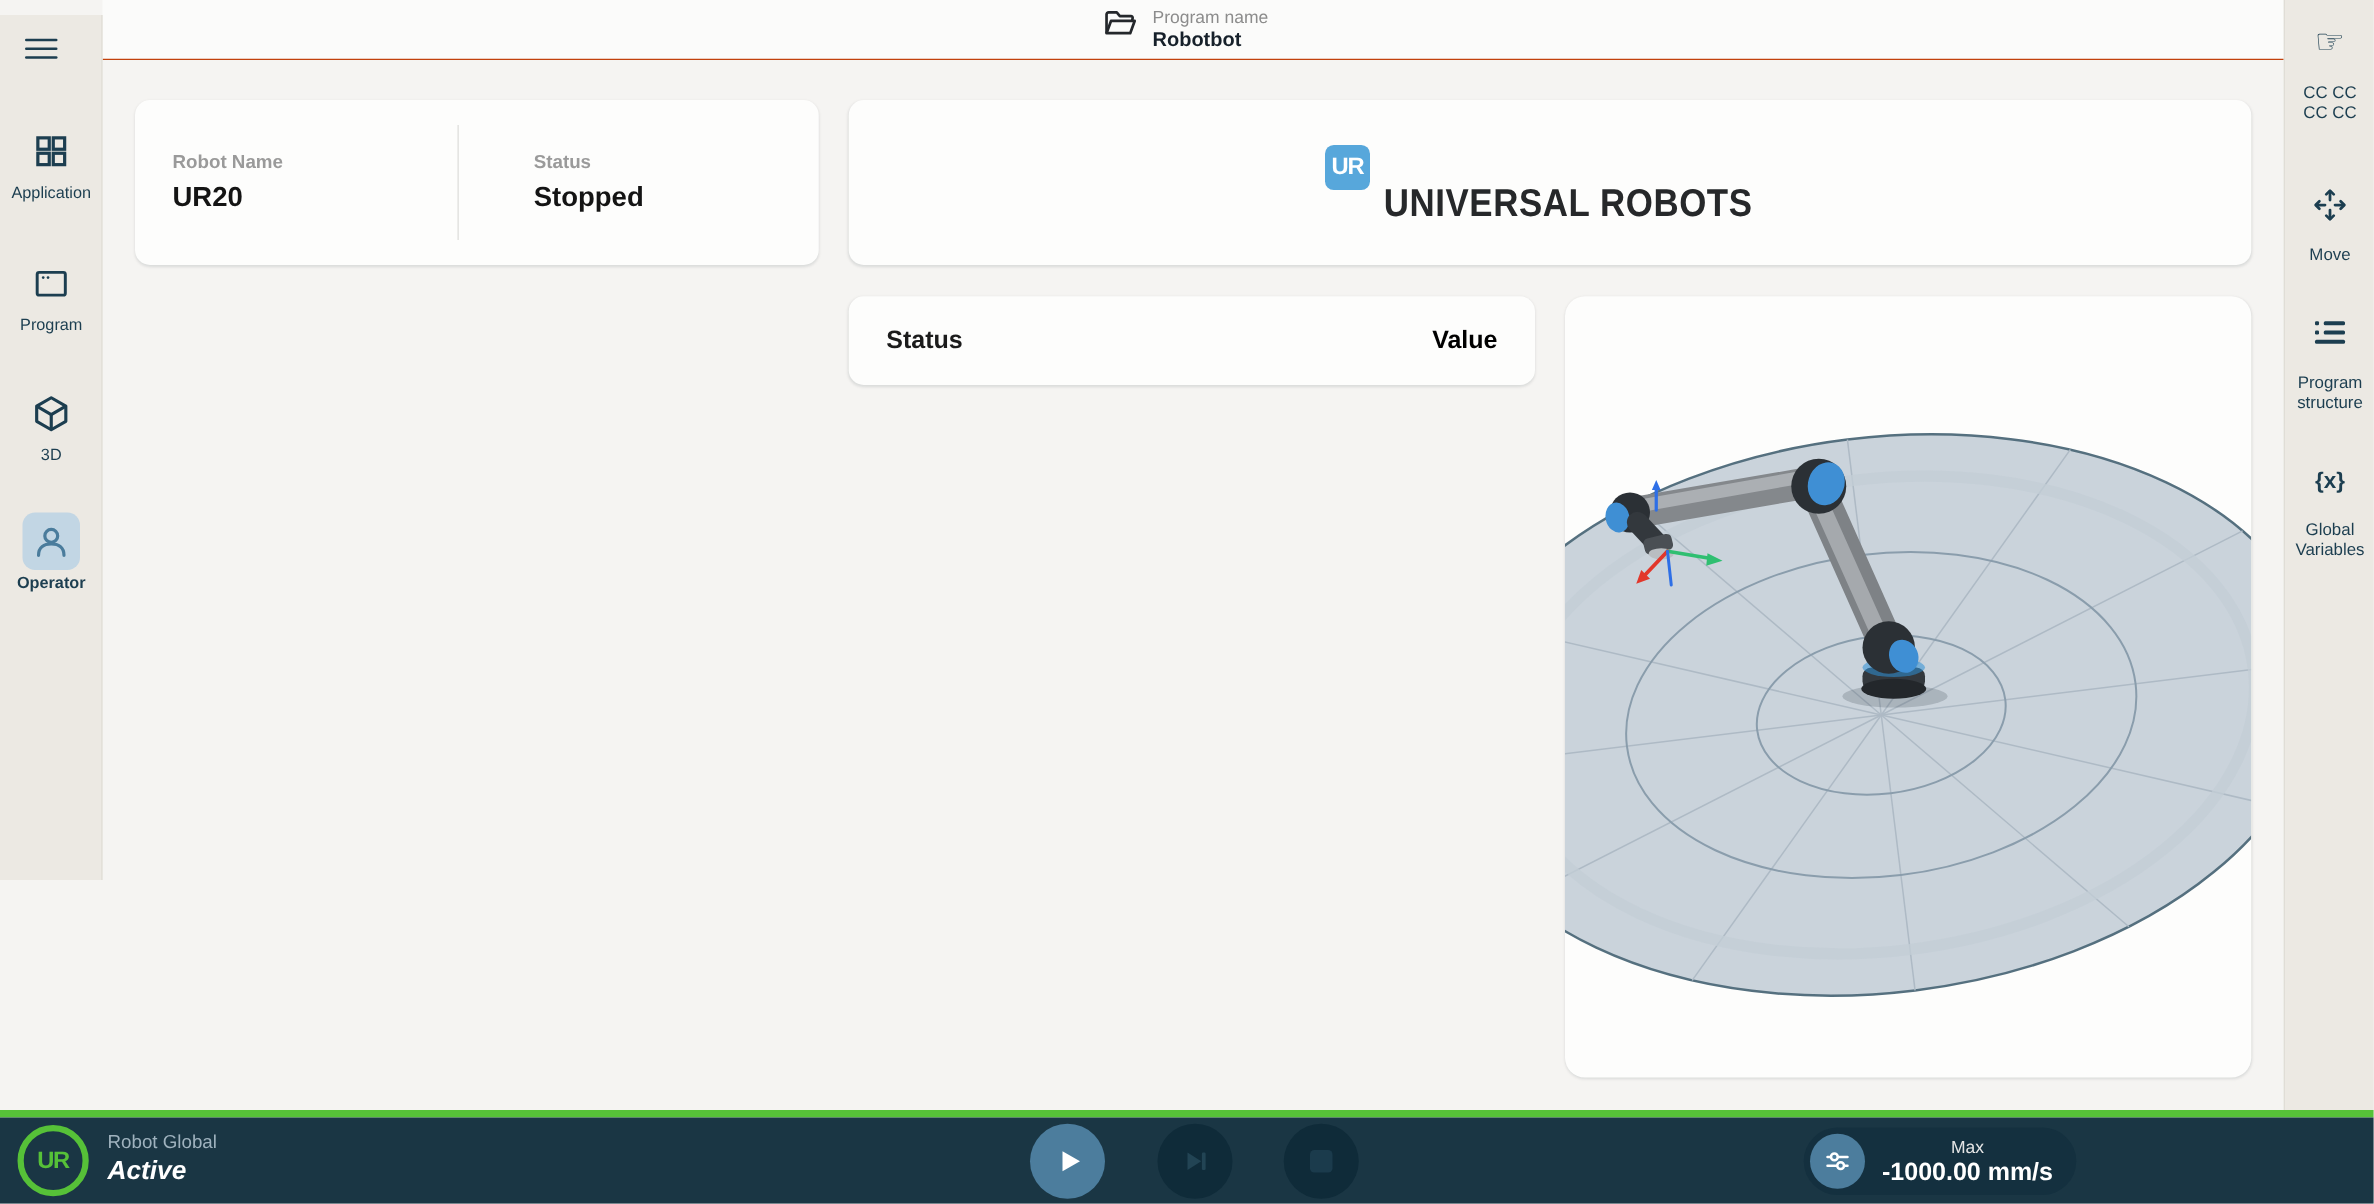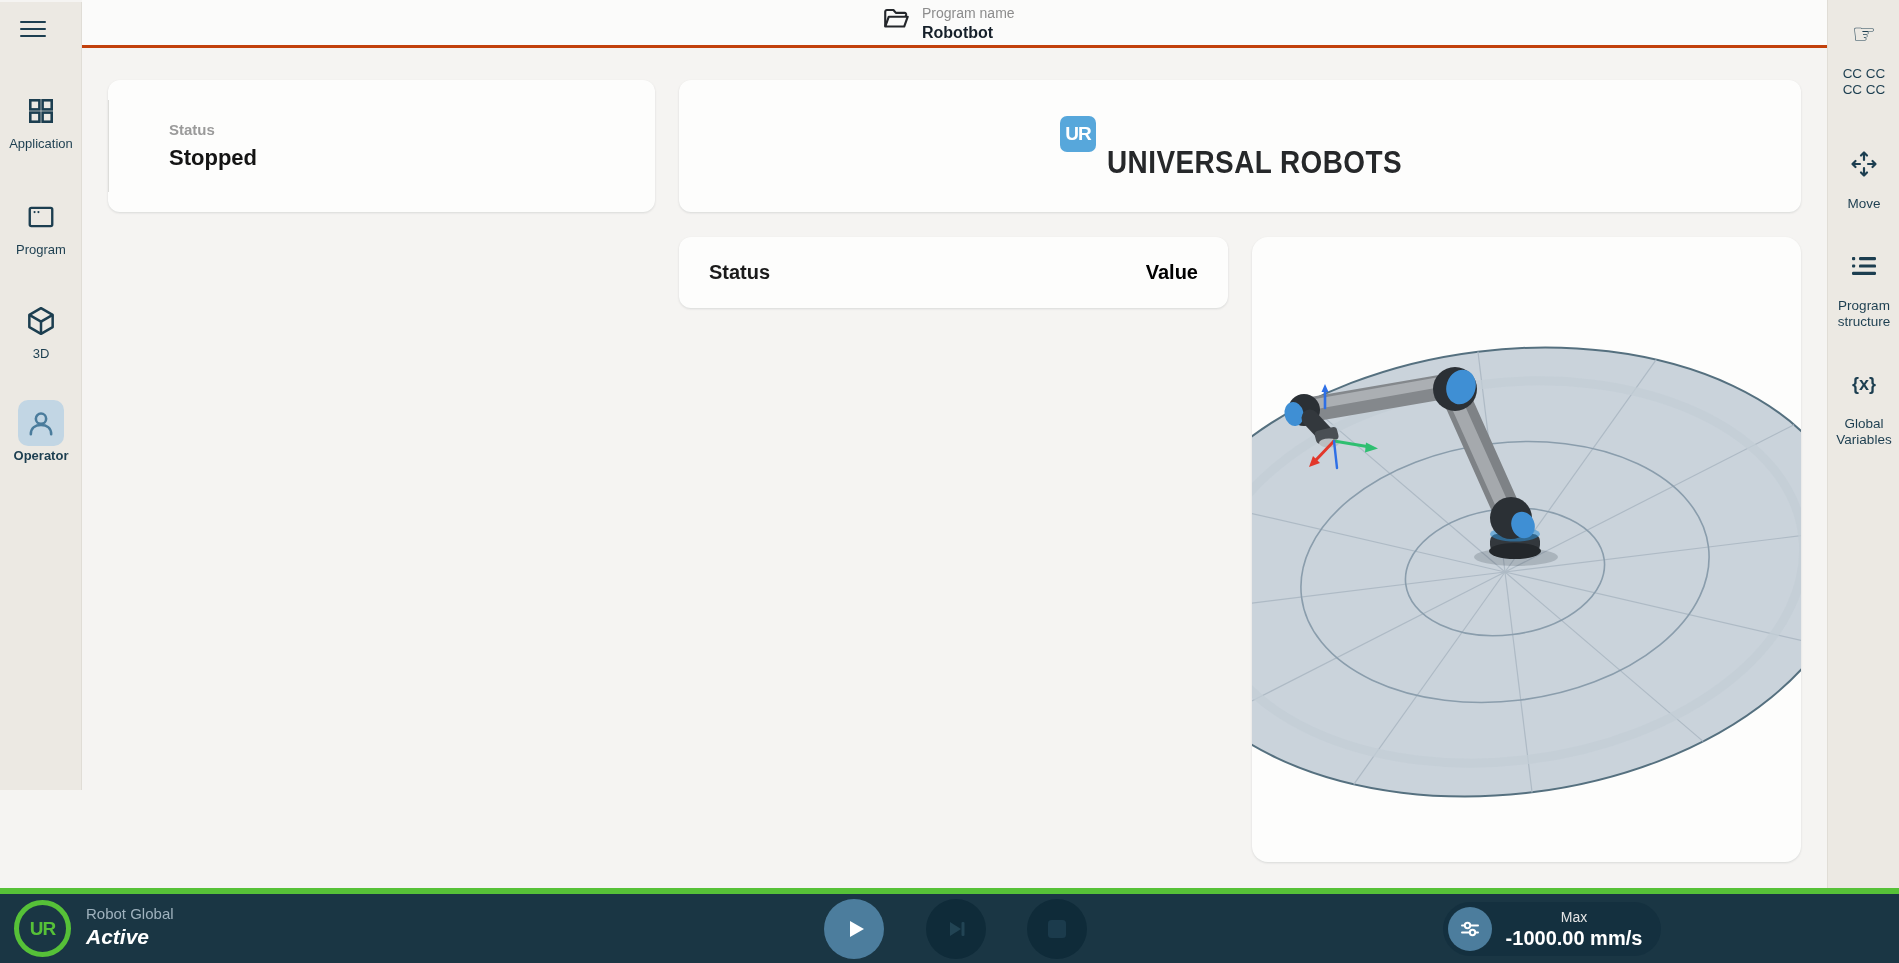--- a/index.html
+++ b/index.html
@@ -1,21 +1,21 @@
 <!DOCTYPE html>
 <html><head>
 <meta charset="utf-8">
 <style>
   * { margin:0; padding:0; box-sizing:border-box; }
   html,body { width:1899px; height:963px; overflow:hidden; background:#F5F4F2;
               font-family:"Liberation Sans", sans-serif; }
   .app { position:relative; width:1899px; height:963px; }
 
   
-  .sidebar-left { position:absolute; left:0; top:2px; width:82px; height:788px;
+  .sidebar-left { position:absolute; left:0; top:12px; width:82px; height:692px;
                   background:#ECE9E3; border-right:1px solid #E0DDD6; z-index:3; }
   .hamburger { position:absolute; left:20px; top:12px; width:40px; height:30px;
                background:none; border:none; cursor:pointer; }
   .hamburger span { display:block; width:26px; height:2.6px; background:#1C3E50;
                     border-radius:2px; margin:4.6px 0; }
   .nav-item { position:absolute; left:0; width:82px; text-align:center; color:#1C3E50; cursor:pointer; }
   .nav-item .nicon { display:flex; align-items:center; justify-content:center; height:46px; }
   .nav-item .nlabel { font-size:13px; margin-top:2px; }
   .nav-item.active .nlabel { font-weight:700; }
   .nav-hl { display:inline-flex; align-items:center; justify-content:center;
@@ -25,21 +25,21 @@
   .sidebar-right { position:absolute; left:1827px; top:0; width:72px; height:888px;
                    background:#ECE9E3; border-left:1px solid #E0DDD6; z-index:3; }
   .rnav-item { position:absolute; left:0; width:72px; text-align:center; color:#1C3E50; cursor:pointer; }
   .rnav-item .ricon { display:flex; align-items:center; justify-content:center; height:36px; }
   .rnav-item .rlabel { font-size:13.5px; line-height:16px; margin-top:14px; }
   .hand-glyph { font-family:"DejaVu Sans", sans-serif; font-size:27px; line-height:30px; color:#1C3E50; }
   .varx-glyph { font-size:18px; font-weight:600; color:#1C3E50; }
 
   
   .topbar { position:absolute; left:82px; top:0; width:1745px; height:48px;
-            background:#FBFBFA; border-bottom:3px solid #c2410c; z-index:2; }
+            background:#FBFBFA; border-bottom:1px solid #c2410c; z-index:2; }
   .program-group { position:absolute; left:800px; top:5px; display:flex; align-items:flex-start; cursor:pointer; }
   .program-text { margin-left:12px; }
   .pn-label { font-size:14px; color:#8C8C8C; line-height:16px; }
   .pn-name  { font-size:16px; font-weight:700; color:#16202A; line-height:24px; }
 
   
   .content { position:absolute; left:82px; top:48px; width:1745px; height:840px; background:#F5F4F2; }
   .card { position:absolute; background:#FDFDFC; border-radius:12px;
           box-shadow:0 1px 3px rgba(20,30,40,.07), 0 1px 2px rgba(20,30,40,.05); }
   .card-robot  { left:26px;  top:32px;  width:547px;  height:132px; display:flex; align-items:center; }
@@ -167,20 +167,24 @@
       <div class="program-text">
         <div class="pn-label">Program name</div>
         <div class="pn-name">Robotbot</div>
       </div>
     </div>
   </header>
 
   <main class="content">
 
     <section class="card card-robot">
+      <div class="info-block">
+        <div class="info-lbl">Robot Name</div>
+        <div class="info-val">UR20</div>
+      </div>
       <div class="vdiv"></div>
       <div class="info-block">
         <div class="info-lbl">Status</div>
         <div class="info-val">Stopped</div>
       </div>
     </section>
 
     <section class="card card-brand">
       <div class="ur-logo">
         <div class="ur-mark">UR</div>

